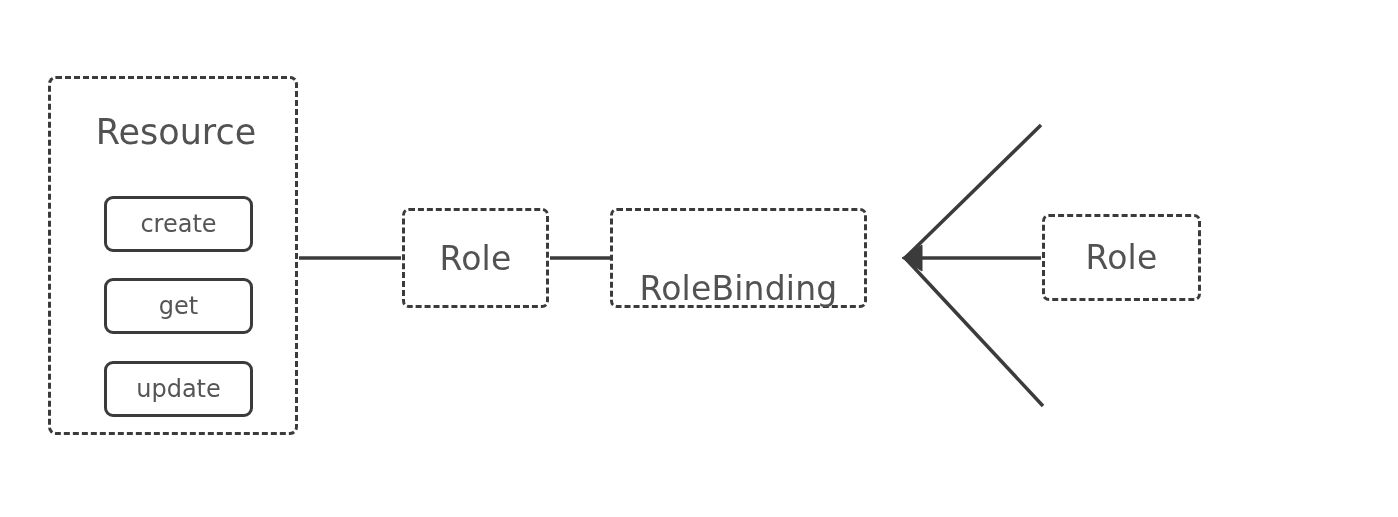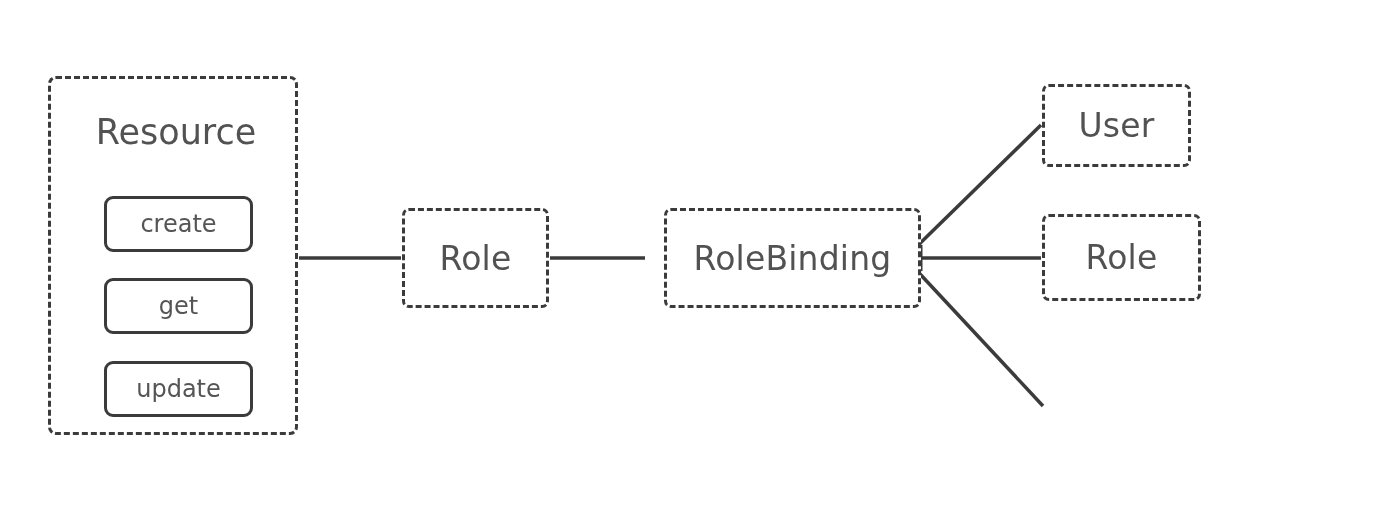--- a/index.html
+++ b/index.html
@@ -90,21 +90,21 @@
     font-size: 24px;
     line-height: 1;
     white-space: nowrap;
   }
   #node-verb-0 { top: 117px; }
   #node-verb-1 { top: 199px; }
   #node-verb-2 { top: 282px; }
 
   
   #node-role        { left: 402px;  top: 208px; width: 147px; height: 100px; }
-  #node-rolebinding { left: 664px;  top: 208px; width: 257px; height: 100px; }
+  #node-rolebinding { left: 610px;  top: 208px; width: 257px; height: 100px; align-items: flex-end; }
   #node-user        { left: 1042px; top: 84px;  width: 149px; height: 83px;  }
   #node-group       { left: 1042px; top: 214px; width: 159px; height: 87px;  }
   #node-serviceaccount { left: 1042px; top: 362px; width: 311px; height: 91px; }
 
   #node-user .node-label,
   #node-group .node-label,
   #node-serviceaccount .node-label,
   #node-role .node-label,
   #node-rolebinding .node-label { font-size: 33px; }
 </style>
@@ -145,22 +145,19 @@
 
     <div class="verb-node" id="node-verb-2">
       <span class="verb-label">update</span>
     </div>
   </div>
 
   <div class="node dashed" id="node-rolebinding">
     <span class="node-label">RoleBinding</span>
   </div>
 
-  <div class="node dashed" id="node-user">
-    <span class="node-label">User</span>
-  </div>
 
   <div class="node dashed" id="node-group">
     <span class="node-label">Role</span>
   </div>
 
 
 </div>
 
 </body></html>

